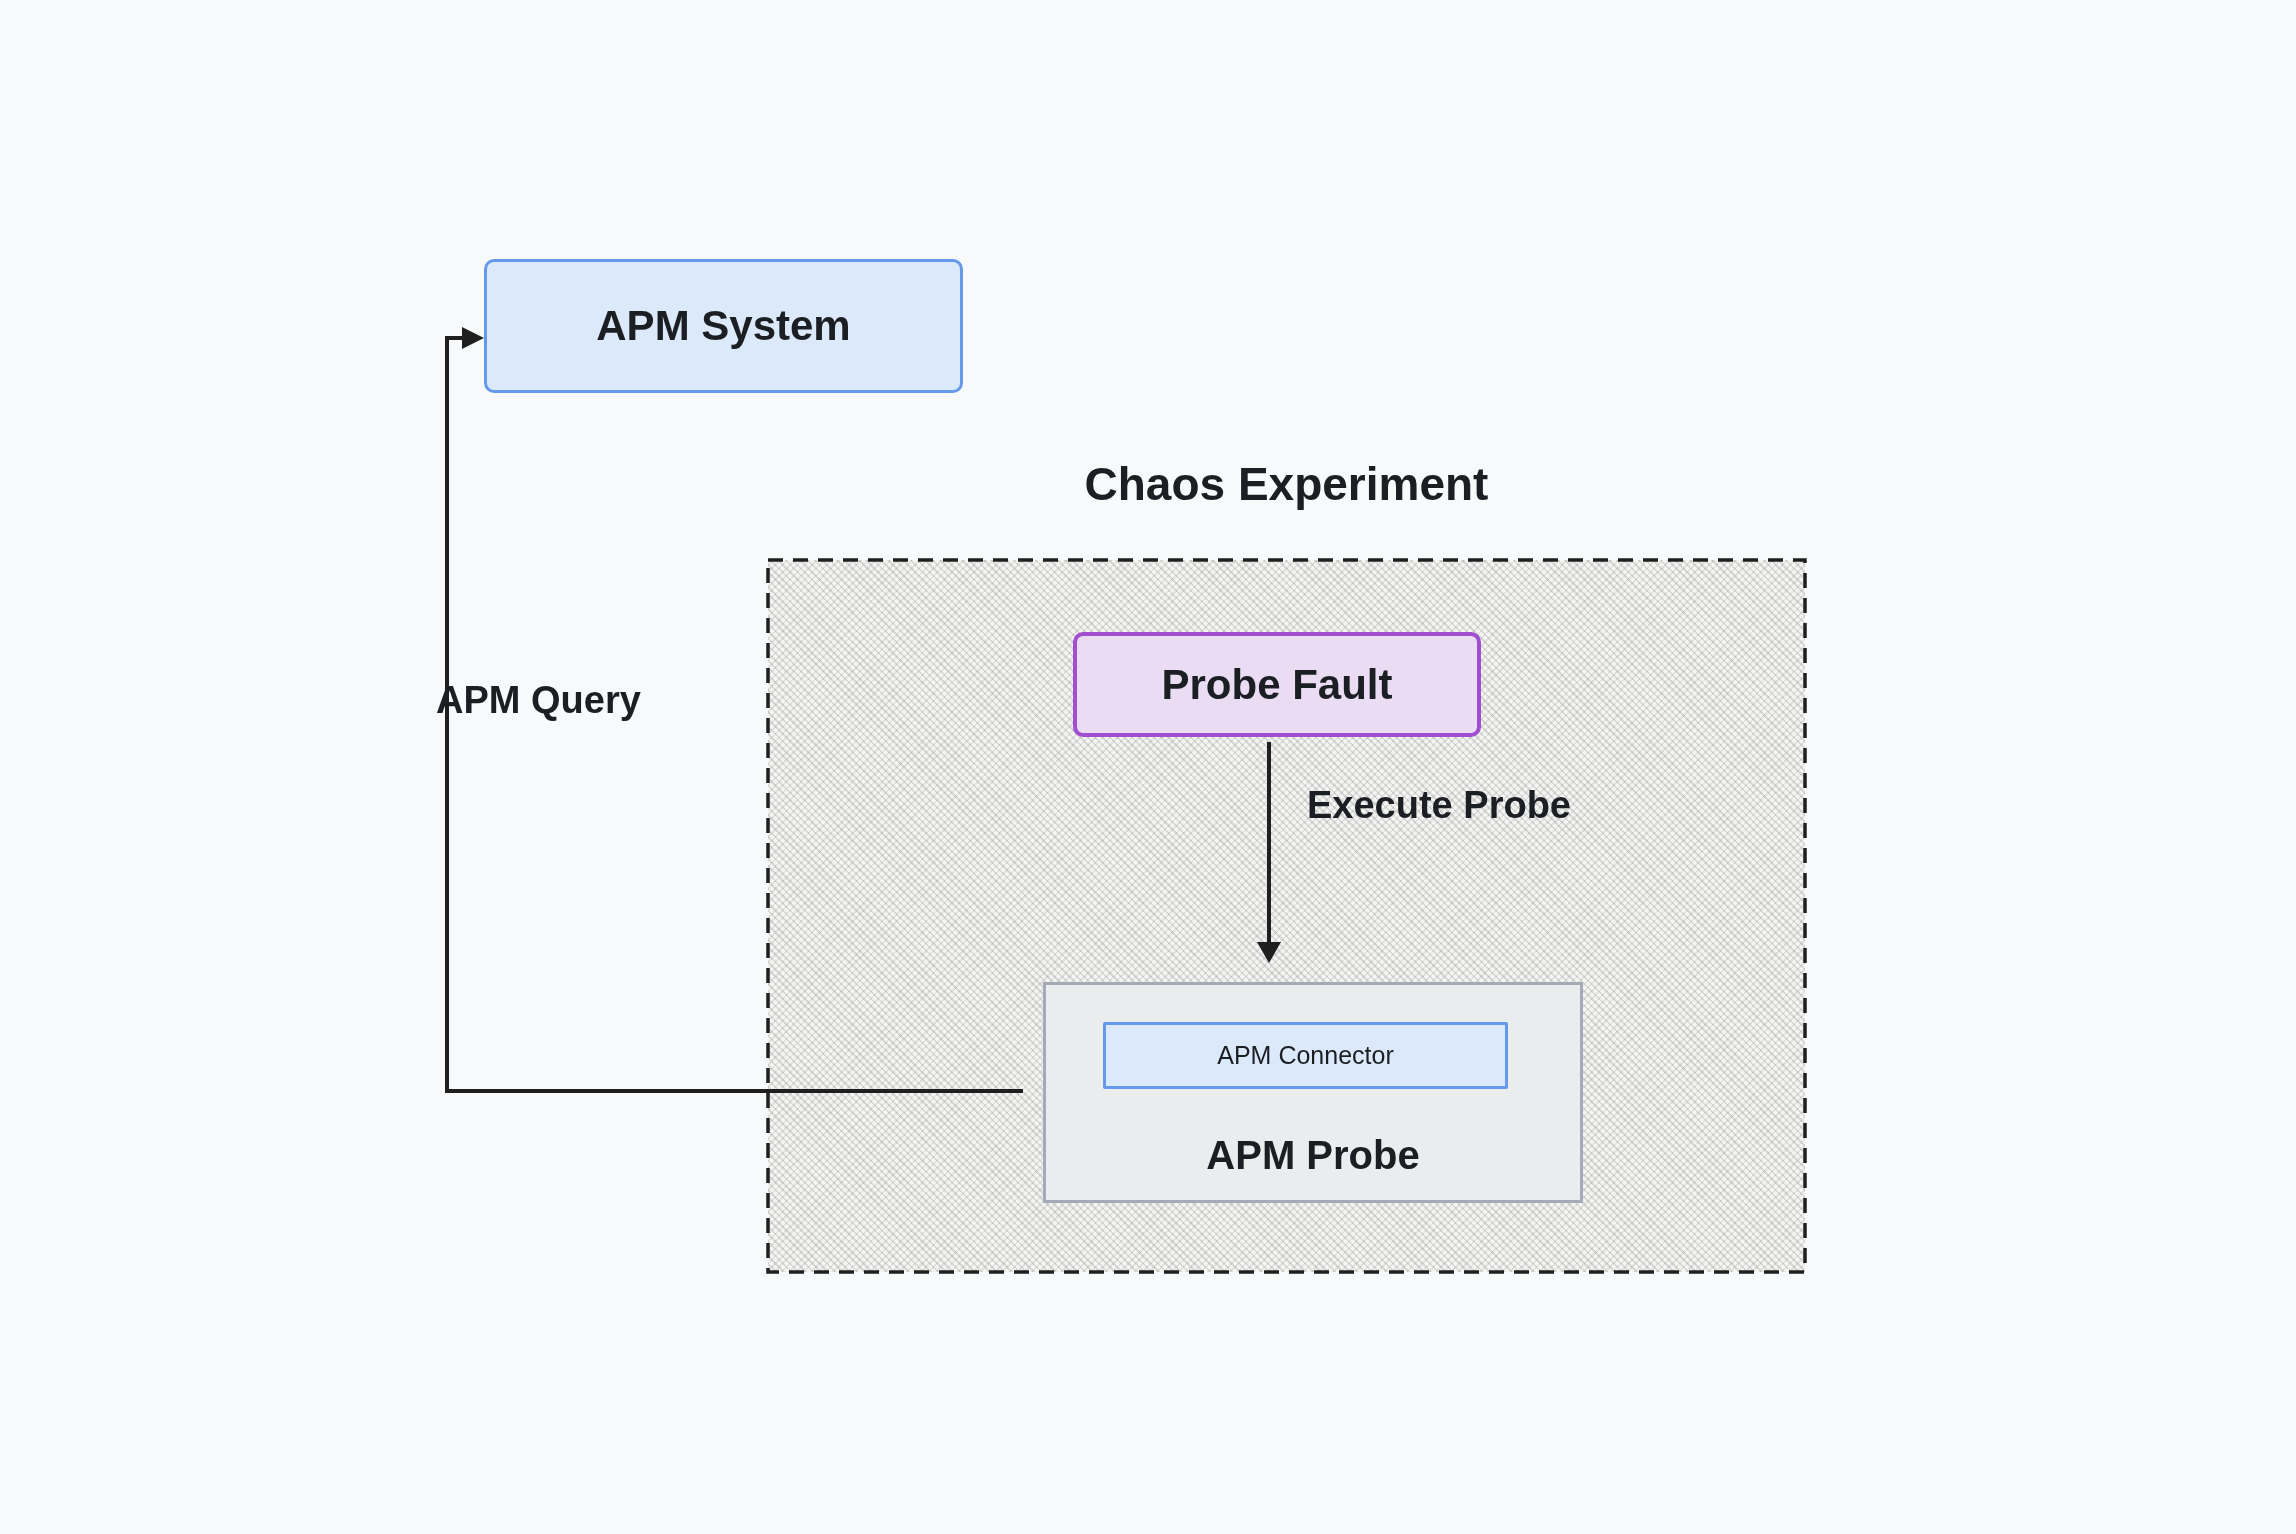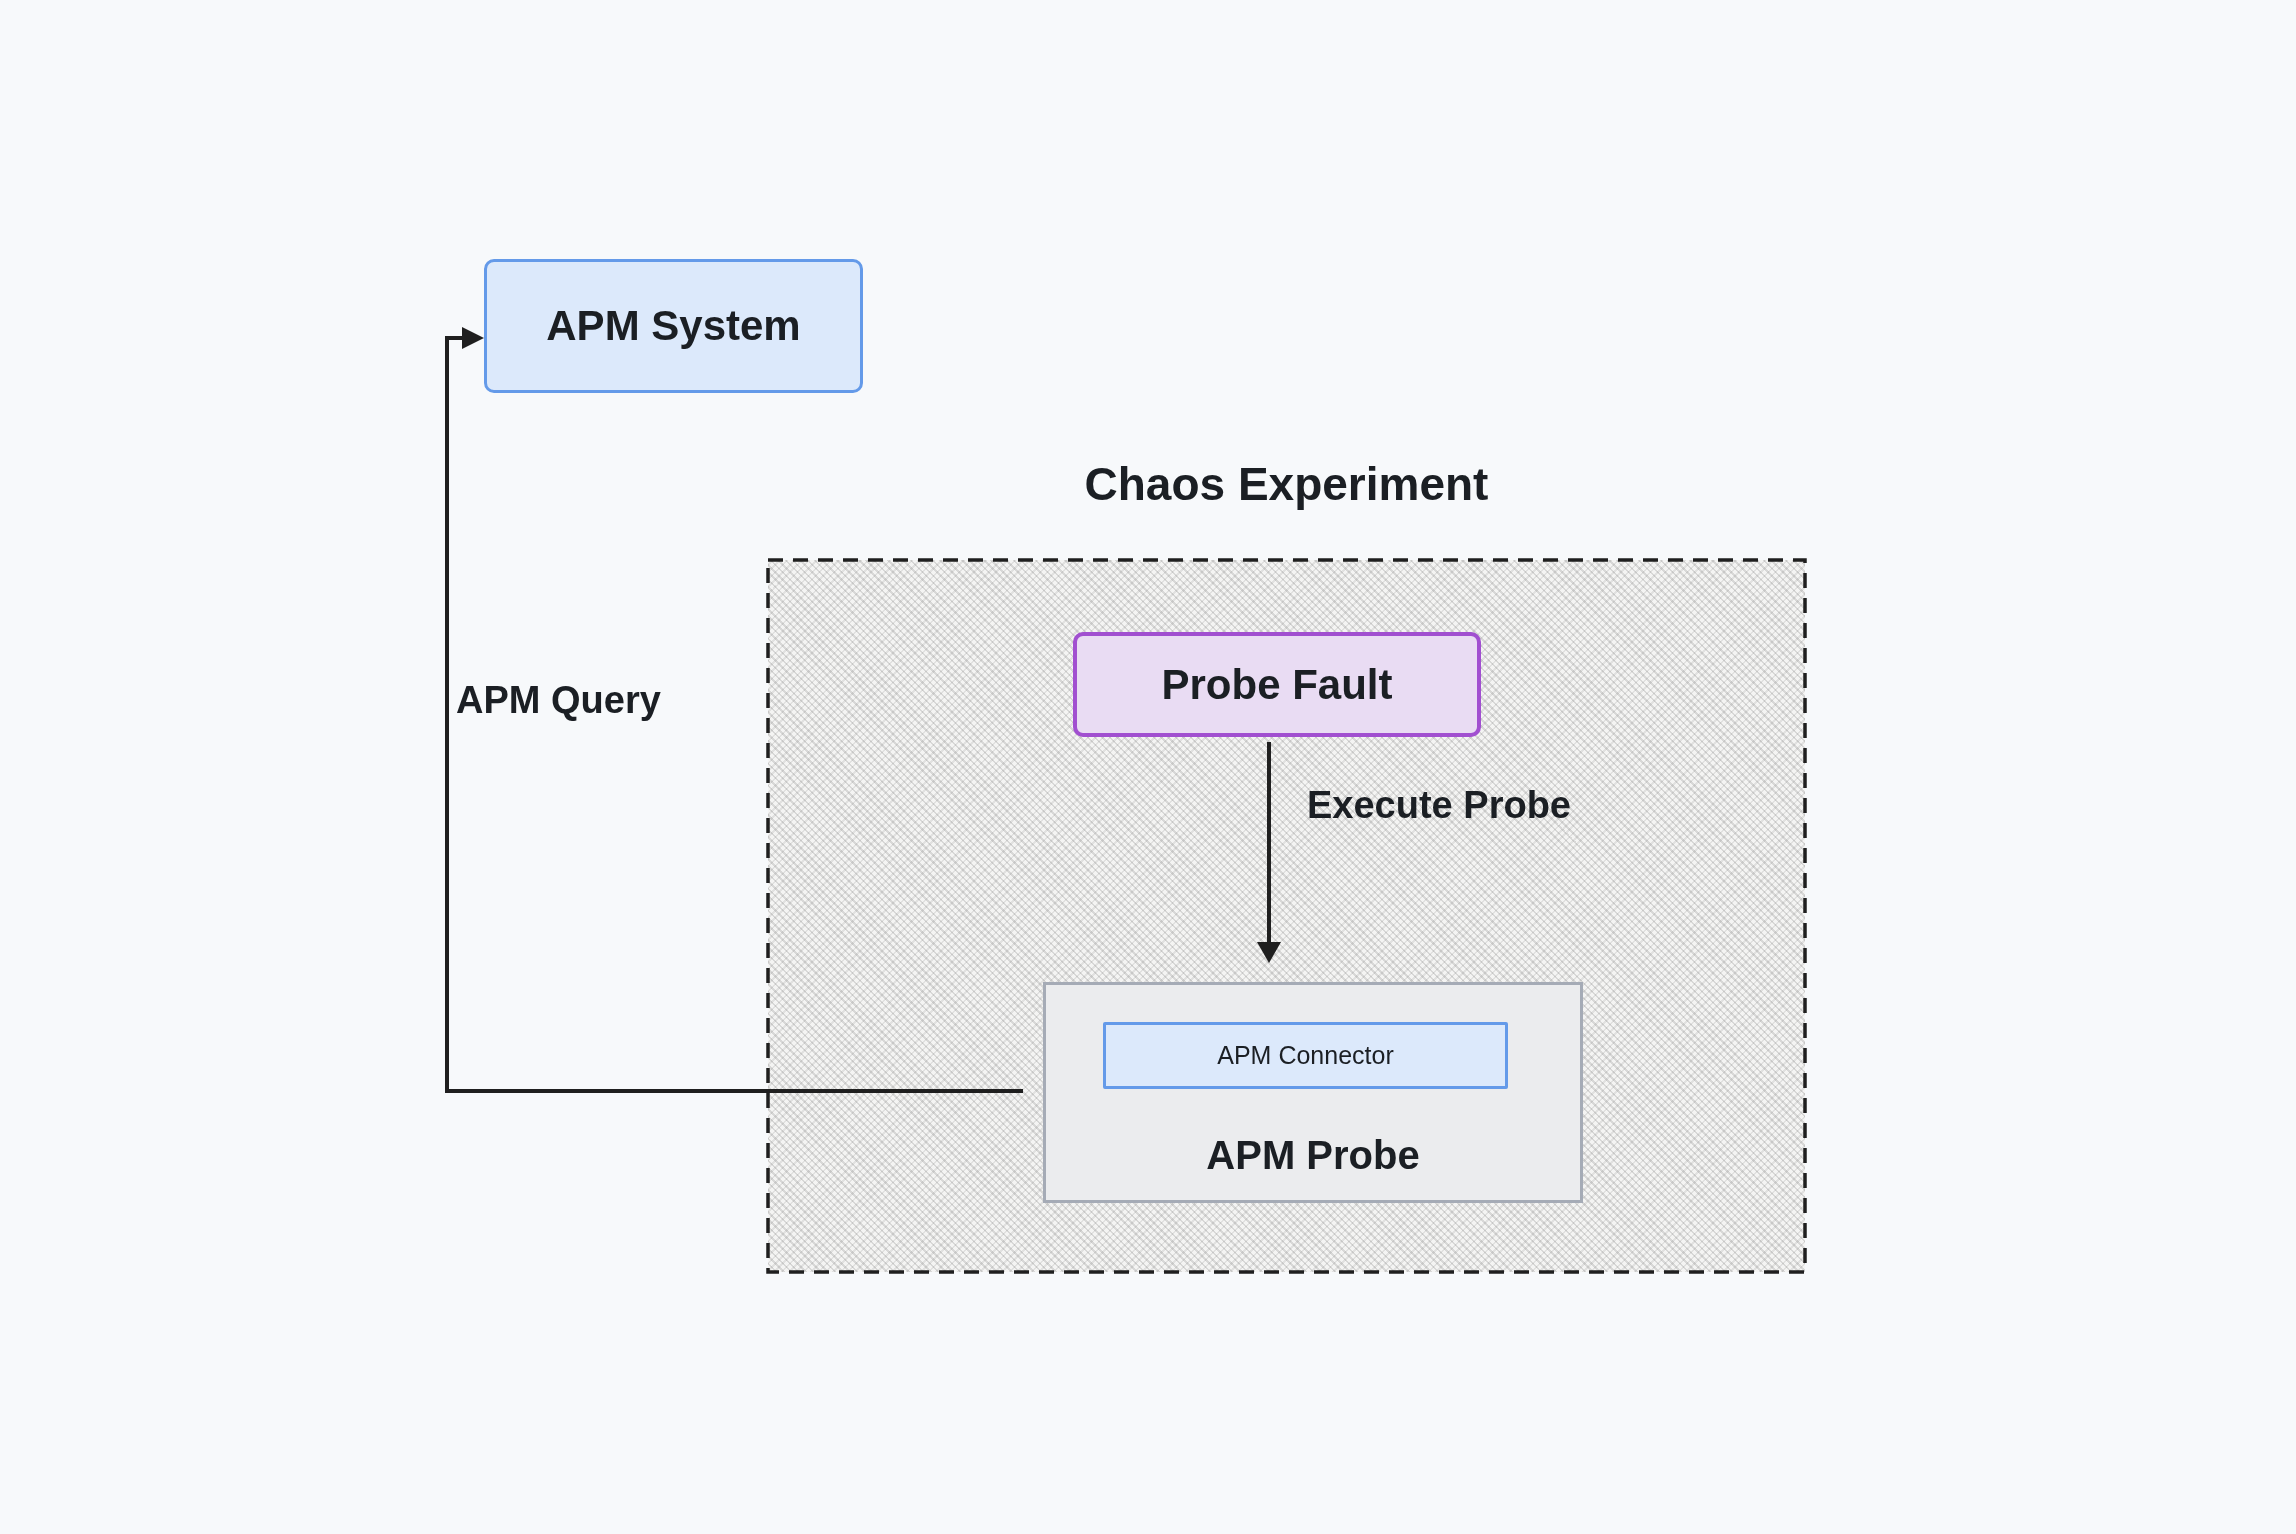--- a/index.html
+++ b/index.html
@@ -47,21 +47,21 @@
   .arrowhead { fill: var(--line); stroke: none; }
 
   .node {
     position: absolute;
     display: flex; align-items: center; justify-content: center;
     text-align: center;
     font-weight: 600;
     z-index: 3;
   }
   .node-apm-system {
-    left: 484px; top: 259px; width: 379px; height: 134px;
+    left: 484px; top: 259px; width: 479px; height: 134px;
     background: var(--blue-fill);
     border: 3px solid var(--blue-border);
     border-radius: 10px;
     font-size: 42px;
   }
   .node-chaos-fault {
     left: 1073px; top: 632px; width: 408px; height: 105px;
     background: var(--purple-fill);
     border: 4px solid var(--purple-border);
     border-radius: 10px;
@@ -99,21 +99,21 @@
     line-height: 56px;
     z-index: 3;
   }
   .edge-label {
     position: absolute;
     font-size: 38px; font-weight: 600;
     line-height: 48px;
     z-index: 3;
     white-space: nowrap;
   }
-  .edge-label-apm-query { left: 456px; top: 676px; }
+  .edge-label-apm-query { left: 436px; top: 676px; }
   .edge-label-execute-probe { left: 1307px; top: 781px; }
 </style>
 </head>
 <body>
 
 <div class="canvas">
 
   <div class="hatch-box"></div>
 
   <svg class="layer connector-layer" viewBox="0 0 2296 1534">

